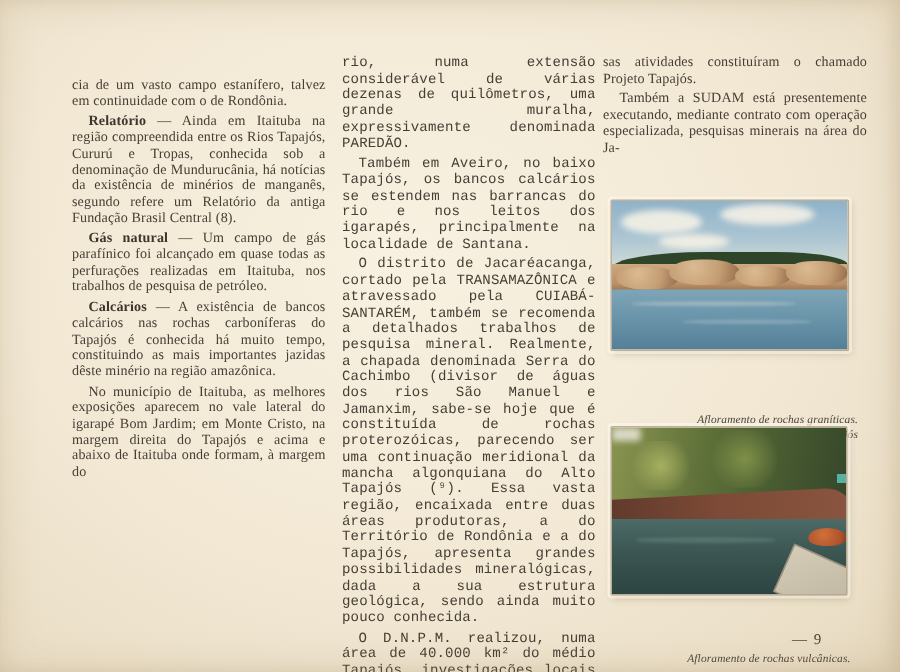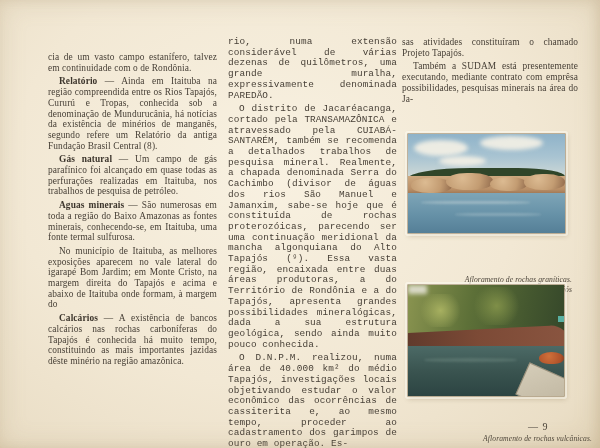--- a/index.html
+++ b/index.html
@@ -68,34 +68,34 @@
 </style>
 </head>
 <body>
 
 <div class="page">
 
   <div class="col" style="left:48px;top:40px;width:169px;margin-top:12px;">
     <p class="para"><span>cia de um vasto campo estanífero, talvez em continuidade com o de Rondônia.</span></p>
     <p class="para ind"><span class="lead">Relatório</span><span> — Ainda em Itaituba na região compreendida entre os Rios Tapajós, Cururú e Tropas, conhecida sob a denominação de Mundurucânia, há notícias da existência de minérios de manganês, segundo refere um Relatório da antiga Fundação Brasil Central (8).</span></p>
     <p class="para ind"><span class="lead">Gás natural</span><span> — Um campo de gás parafínico foi alcançado em quase todas as perfurações realizadas em Itaituba, nos trabalhos de pesquisa de petróleo.</span></p>
-    <p class="para ind"><span class="lead">Aguas minerais</span><span> — São numerosas em toda a região do Baixo Amazonas as fontes minerais, conhecendo-se, em Itaituba, uma fonte termal sulfurosa.</span></p>
+    <p class="para ind"><span class="lead">Calcários</span><span> — A existência de bancos calcários nas rochas carboníferas do Tapajós é conhecida há muito tempo, constituindo as mais importantes jazidas dêste minério na região amazônica.</span></p>
     <p class="para ind"><span>No município de Itaituba, as melhores exposições aparecem no vale lateral do igarapé Bom Jardim; em Monte Cristo, na margem direita do Tapajós e acima e abaixo de Itaituba onde formam, à margem do</span></p>
-    <p class="para ind"><span class="lead">Calcários</span><span> — A existência de bancos calcários nas rochas carboníferas do Tapajós é conhecida há muito tempo, constituindo as mais importantes jazidas dêste minério na região amazônica.</span></p>
   </div>
 
   <div class="col" style="left:228px;top:37px;width:169px;font-family:Liberation Mono, monospace;">
     <p class="para"><span>rio, numa extensão considerável de várias dezenas de quilômetros, uma grande muralha, expressivamente denominada PAREDÃO.</span></p>
+    <p class="para ind"><span>Também em Aveiro, no baixo Tapajós, os bancos calcários se estendem nas barrancas do rio e nos leitos dos igarapés, principalmente na localidade de Santana.</span></p>
     <p class="para ind"><span>O distrito de Jacaréacanga, cortado pela TRANSAMAZÔNICA e atravessado pela CUIABÁ-SANTARÉM, também se recomenda a detalhados trabalhos de pesquisa mineral. Realmente, a chapada denominada Serra do Cachimbo (divisor de águas dos rios São Manuel e Jamanxim, sabe-se hoje que é constituída de rochas proterozóicas, parecendo ser uma continuação meridional da mancha algonquiana do Alto Tapajós (⁹). Essa vasta região, encaixada entre duas áreas produtoras, a do Território de Rondônia e a do Tapajós, apresenta grandes possibilidades mineralógicas, dada a sua estrutura geológica, sendo ainda muito pouco conhecida.</span></p>
     <p class="para ind"><span>O D.N.P.M. realizou, numa área de 40.000 km² do médio Tapajós, investigações locais objetivando estudar o valor econômico das ocorrências de cassiterita e, ao mesmo tempo, proceder ao cadastramento dos garimpos de ouro em operação. Es-</span></p>
   </div>
 
   <div class="col" style="left:402px;top:37px;width:176px;">
     <p class="para"><span>sas atividades constituíram o chamado Projeto Tapajós.</span></p>
-    <p class="para ind"><span>Também a SUDAM está presentemente executando, mediante contrato com emprêsa possibilidades, pesquisas minerais na área do Ja-</span></p>
+    <p class="para ind"><span>Também a SUDAM está presentemente executando, mediante contrato com operação especializada, pesquisas minerais na área do Ja-</span></p>
   </div>
 
   <div class="photo" style="left:407px;top:133px;width:157px;height:99px;">
     <div class="p1-sky"></div>
     <div class="p1-cloud p1-c1"></div>
     <div class="p1-cloud p1-c2"></div>
     <div class="p1-cloud p1-c3"></div>
     <div class="p1-trees"></div>
     <div class="p1-rockband"></div>
     <div class="p1-boulder p1-b1"></div>
@@ -118,19 +118,19 @@
     <div class="p2-leaf1"></div>
     <div class="p2-leaf2"></div>
     <div class="p2-rockband"></div>
     <div class="p2-water"></div>
     <div class="p2-wrefl"></div>
     <div class="p2-boat"></div>
     <div class="p2-raft"></div>
     <div class="p2-speck"></div>
   </div>
 
-  <div class="caption" style="left:420px;top:398px;width:172px;">
+  <div class="caption" style="left:395px;top:398px;width:172px;">
     <div>Afloramento de rochas vulcânicas.</div>
   </div>
 
   <div class="pagenum">— 9</div>
 
 </div>
 
 </body></html>

